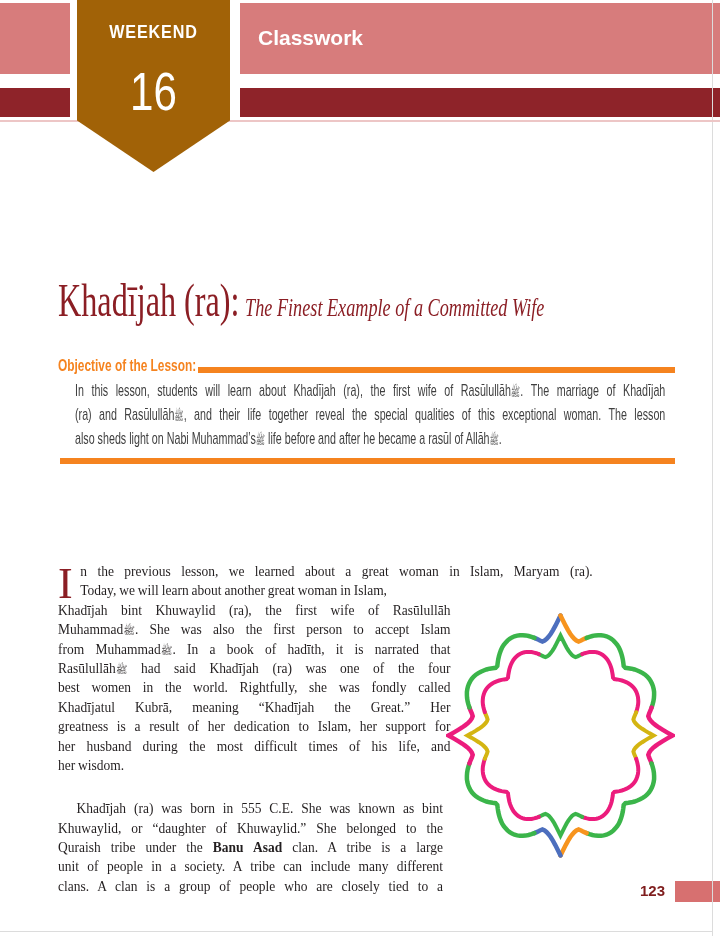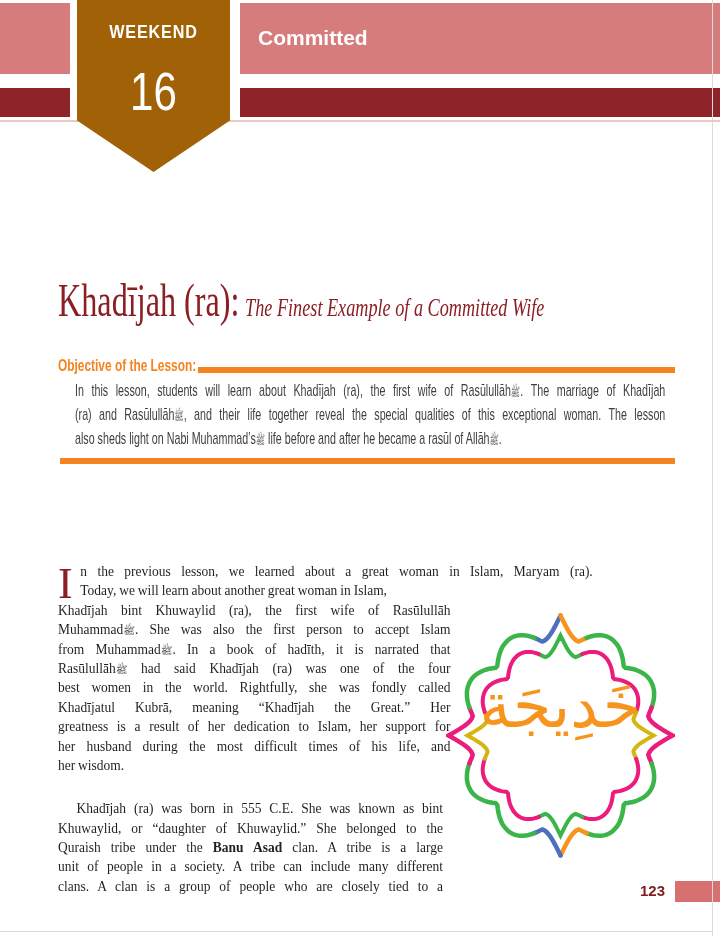--- a/index.html
+++ b/index.html
@@ -77,21 +77,21 @@
 
   <div class="band l"></div>
   <div class="band r"></div>
   <div class="dbar l"></div>
   <div class="dbar r"></div>
   <div class="pinkline"></div>
   <div class="ribbon">
     <div class="weekend">WEEKEND</div>
     <div class="num16">16</div>
   </div>
-  <div class="classwork">Committed</div>
+  <div class="classwork">Classwork</div>
 
   <div class="titlerow">
     <span class="title-main">Khadījah (ra):</span>
     <span class="title-sub">The Finest Example of a Committed Wife</span>
   </div>
 
   <div class="objlabel">Objective of the Lesson:</div>
   <div class="rule1"></div>
   <div class="objtext">
       <div class="oline">In this lesson, students will learn about Khadījah (ra), the first wife of Rasūlullāh<span class="saw">ﷺ</span>. The marriage of Khadījah</div>
@@ -138,21 +138,20 @@
         <path d="M23.4 94.5L22.4 91.4L21.6 88.3L21.1 85.2L20.9 82.1L20.9 79.0L21.3 76.1L22.0 73.3L23.0 70.6L24.3 68.1L25.9 65.7L27.8 63.6L29.9 61.7L32.3 60.1L34.9 58.7L37.7 57.5L40.5 56.5L43.5 55.7L46.6 55.2L49.6 54.8L51.3 53.0L51.7 49.7L52.2 46.5L52.9 43.3L53.8 40.2L54.9 37.2L56.2 34.4L57.8 31.9L59.6 29.6L61.5 27.6L63.7 25.8L66.0 24.4L68.5 23.3L71.2 22.6L73.9 22.2L76.8 22.2L79.6 22.4L82.6 23.0L85.5 23.8L88.4 24.9" stroke="#3BB54A" stroke-width="4.5" fill="none" stroke-linecap="round"></path>
         <path d="M92.8 41.1L95.1 42.2L97.4 43.3L99.5 44.1L101.3 43.3L103.0 42.0L104.7 40.1L106.5 37.6L108.3 34.7L110.2 31.1L112.2 27.1L114.5 22.5L116.8 27.1L118.8 31.1L120.7 34.7L122.5 37.6L124.3 40.1L126.0 42.0L127.7 43.3L129.5 44.1L131.6 43.3L133.9 42.2L136.2 41.1" stroke="#3BB54A" stroke-width="4" fill="none" stroke-linecap="round"></path>
         <path d="M136.2 41.1L138.6 40.2L141.0 39.6L143.4 39.1L145.8 38.9L148.2 38.9L150.5 39.3L152.7 39.9L154.7 40.8L156.7 41.9L158.5 43.4L160.1 45.1L161.6 47.0L162.9 49.1L164.0 51.4L164.9 53.9L165.7 56.5L166.2 59.1L166.7 61.8L167.0 64.6L168.4 66.1L170.9 66.4L173.4 66.9L175.9 67.5L178.3 68.3L180.6 69.3L182.7 70.5L184.7 71.9L186.5 73.4L188.1 75.2L189.4 77.1L190.5 79.2L191.3 81.5L191.9 83.8L192.2 86.3L192.3 88.8L192.1 91.4L191.6 94.0L191.0 96.6L190.2 99.2" stroke="#EC1C7D" stroke-width="4" fill="none" stroke-linecap="round"></path>
         <path d="M190.2 99.2L189.2 101.7L188.1 104.1L187.4 106.4L188.1 108.3L189.4 110.1L191.2 112.0L193.4 113.9L196.2 115.8L199.5 117.9L203.2 120.1L207.5 122.5L203.2 124.9L199.5 127.1L196.2 129.2L193.4 131.1L191.2 133.0L189.4 134.9L188.1 136.7L187.4 138.6L188.1 140.9L189.2 143.3L190.2 145.8" stroke="#D4B512" stroke-width="4" fill="none" stroke-linecap="round"></path>
         <path d="M190.2 145.8L191.0 148.4L191.6 151.0L192.1 153.6L192.3 156.2L192.2 158.7L191.9 161.2L191.3 163.5L190.5 165.8L189.4 167.9L188.1 169.8L186.5 171.6L184.7 173.1L182.7 174.5L180.6 175.7L178.3 176.7L175.9 177.5L173.4 178.1L170.9 178.6L168.4 178.9L167.0 180.4L166.7 183.2L166.2 185.9L165.7 188.5L164.9 191.1L164.0 193.6L162.9 195.9L161.6 198.0L160.1 199.9L158.5 201.6L156.7 203.1L154.7 204.2L152.7 205.1L150.5 205.7L148.2 206.1L145.8 206.1L143.4 205.9L141.0 205.4L138.6 204.8L136.2 203.9" stroke="#EC1C7D" stroke-width="4" fill="none" stroke-linecap="round"></path>
         <path d="M136.2 203.9L133.9 202.8L131.6 201.7L129.5 200.9L127.7 201.7L126.0 203.0L124.3 204.9L122.5 207.4L120.7 210.3L118.8 213.9L116.8 217.9L114.5 222.5L112.2 217.9L110.2 213.9L108.3 210.3L106.5 207.4L104.7 204.9L103.0 203.0L101.3 201.7L99.5 200.9L97.4 201.7L95.1 202.8L92.8 203.9" stroke="#3BB54A" stroke-width="4" fill="none" stroke-linecap="round"></path>
         <path d="M92.8 203.9L90.4 204.8L88.0 205.4L85.6 205.9L83.2 206.1L80.8 206.1L78.5 205.7L76.3 205.1L74.3 204.2L72.3 203.1L70.5 201.6L68.9 199.9L67.4 198.0L66.1 195.9L65.0 193.6L64.1 191.1L63.3 188.5L62.8 185.9L62.3 183.2L62.0 180.4L60.6 178.9L58.1 178.6L55.6 178.1L53.1 177.5L50.7 176.7L48.4 175.7L46.3 174.5L44.3 173.1L42.5 171.6L40.9 169.8L39.6 167.9L38.5 165.8L37.7 163.5L37.1 161.2L36.8 158.7L36.7 156.2L36.9 153.6L37.4 151.0L38.0 148.4L38.8 145.8" stroke="#EC1C7D" stroke-width="4" fill="none" stroke-linecap="round"></path>
         <path d="M38.8 145.8L39.8 143.3L40.9 140.9L41.6 138.6L40.9 136.7L39.6 134.9L37.8 133.0L35.6 131.1L32.8 129.2L29.5 127.1L25.8 124.9L21.5 122.5L25.8 120.1L29.5 117.9L32.8 115.8L35.6 113.9L37.8 112.0L39.6 110.1L40.9 108.3L41.6 106.4L40.9 104.1L39.8 101.7L38.8 99.2" stroke="#D4B512" stroke-width="4" fill="none" stroke-linecap="round"></path>
         <path d="M38.8 99.2L38.0 96.6L37.4 94.0L36.9 91.4L36.7 88.8L36.8 86.3L37.1 83.8L37.7 81.5L38.5 79.2L39.6 77.1L40.9 75.2L42.5 73.4L44.3 71.9L46.3 70.5L48.4 69.3L50.7 68.3L53.1 67.5L55.6 66.9L58.1 66.4L60.6 66.1L62.0 64.6L62.3 61.8L62.8 59.1L63.3 56.5L64.1 53.9L65.0 51.4L66.1 49.1L67.4 47.0L68.9 45.1L70.5 43.4L72.3 41.9L74.3 40.8L76.3 39.9L78.5 39.3L80.8 38.9L83.2 38.9L85.6 39.1L88.0 39.6L90.4 40.2L92.8 41.1" stroke="#EC1C7D" stroke-width="4" fill="none" stroke-linecap="round"></path>
       </svg>
-    <div class="arabic">خَدِيجَة</div>
   </div>
 
   <div class="pagenum">123</div>
   <div class="footrect"></div>
 
   <div class="edge-r"></div>
   <div class="edge-b"></div>
 </div>
 
 </body></html>

